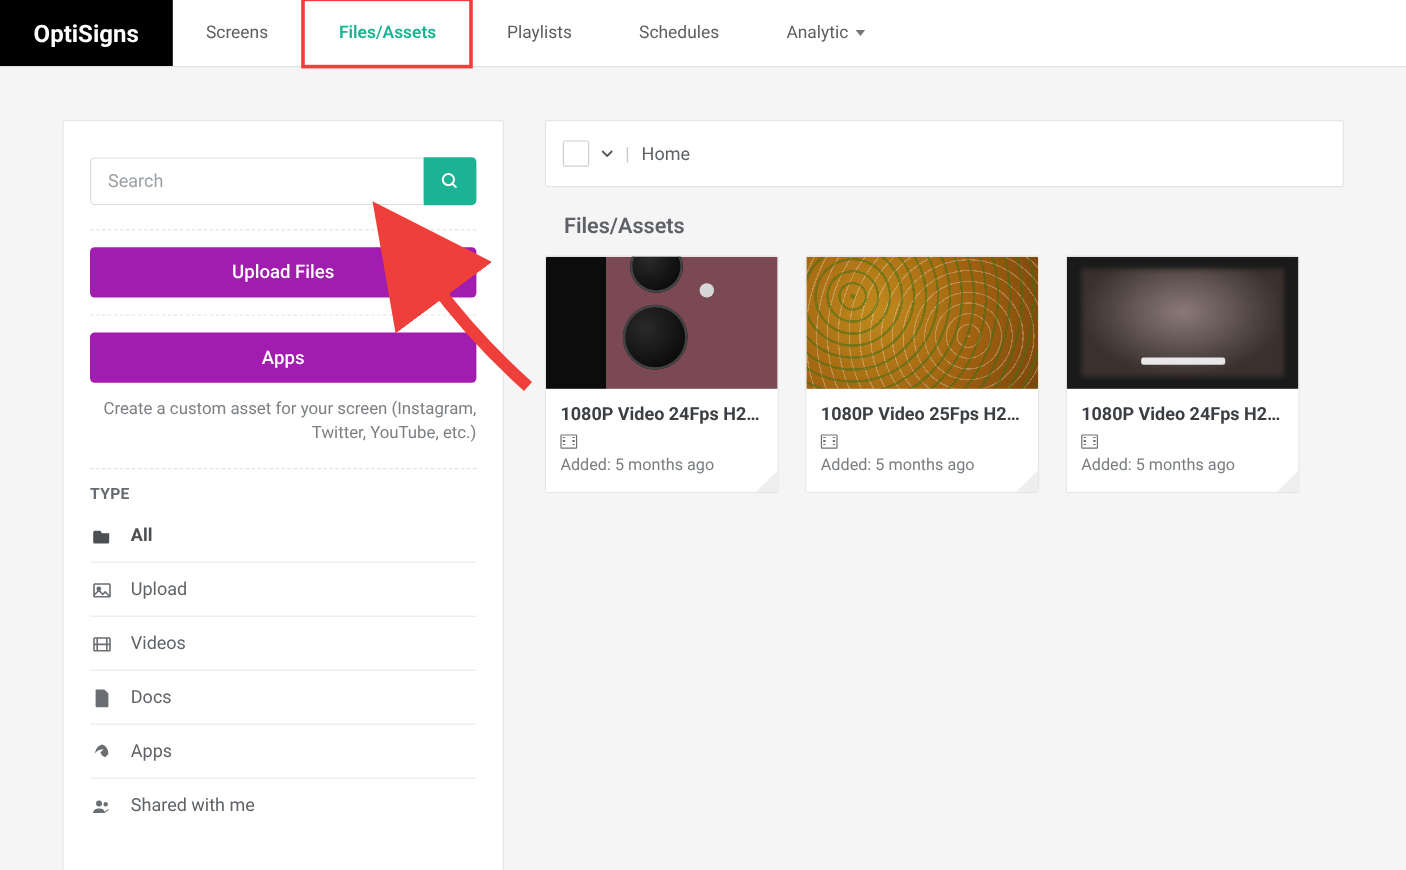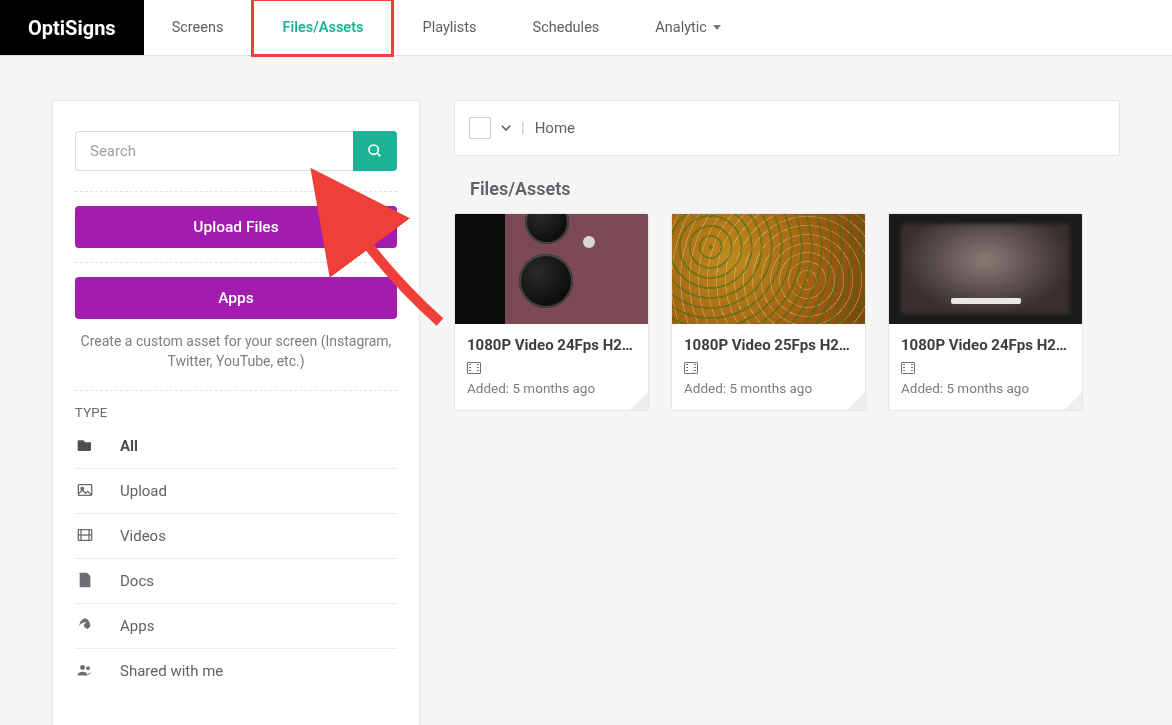--- a/index.html
+++ b/index.html
@@ -13,23 +13,23 @@
 .page{display:flex;padding:44px 52px;gap:34px}
 .sidebar{width:368px;background:#fff;border:1px solid #e5e5e5;border-radius:2px;padding:30px 22px 40px}
 .searchwrap{display:flex;margin-bottom:20px}
 .searchinput{flex:1;border:1px solid #ddd;border-right:none;border-radius:4px 0 0 4px;padding:10px 14px;font-size:15px;color:#333}
 .searchinput::placeholder{color:#9aa0a5}
 .searchbtn{width:44px;background:#1bb394;border:none;border-radius:0 4px 4px 0;color:#fff;display:flex;align-items:center;justify-content:center;cursor:pointer}
 .dashsep{border-top:1px dashed #e3e3e3;margin:14px 0}
 .bigbtn{width:100%;background:#a21caf;color:#fff;border:none;border-radius:4px;padding:12px;font-size:15.5px;font-weight:500;cursor:pointer}
 .twobtn{display:flex;gap:12px}
 .twobtn .bigbtn{flex:1}
-.hint{text-align:center;color:#7b7f83;font-size:14px;margin-top:12px;line-height:1.45}
-.typehdr{color:#656a6f;font-size:13px;font-weight:400;letter-spacing:.3px;margin:6px 0 4px}
-.typelist .row{display:flex;align-items:flex-start;gap:27px;padding:13px 2px;border-bottom:1px solid #ececec;color:#5f6367;font-size:15px;cursor:pointer}
+.hint{text-align:right;color:#7b7f83;font-size:14px;margin-top:12px;line-height:1.45}
+.typehdr{color:#656a6f;font-size:13px;font-weight:700;letter-spacing:.3px;margin:6px 0 4px}
+.typelist .row{display:flex;align-items:flex-end;gap:16px;padding:13px 2px;border-bottom:1px solid #ececec;color:#5f6367;font-size:15px;cursor:pointer}
 .typelist .row:last-child{border-bottom:none}
 .typelist .row.active{font-weight:700;color:#4b4f52}
 .ticon{width:16px;height:16px;display:flex;align-items:center;justify-content:center;color:#6a6e72}
 .main{flex:1}
 .crumbbar{background:#fff;border:1px solid #e5e5e5;border-radius:2px;padding:16px 14px;display:flex;align-items:center;gap:10px;color:#5e6266;font-size:15px}
 .checkbox{width:22px;height:22px;border:1px solid #cfcfcf;border-radius:2px;background:#fff}
 .chev{width:10px;fill:#555}
 .pipe{color:#c8c8c8}
 .sectiontitle{color:#5e6266;font-size:18px;font-weight:600;margin:22px 0 14px 16px}
 .grid{display:flex;gap:22px;padding-left:0}

